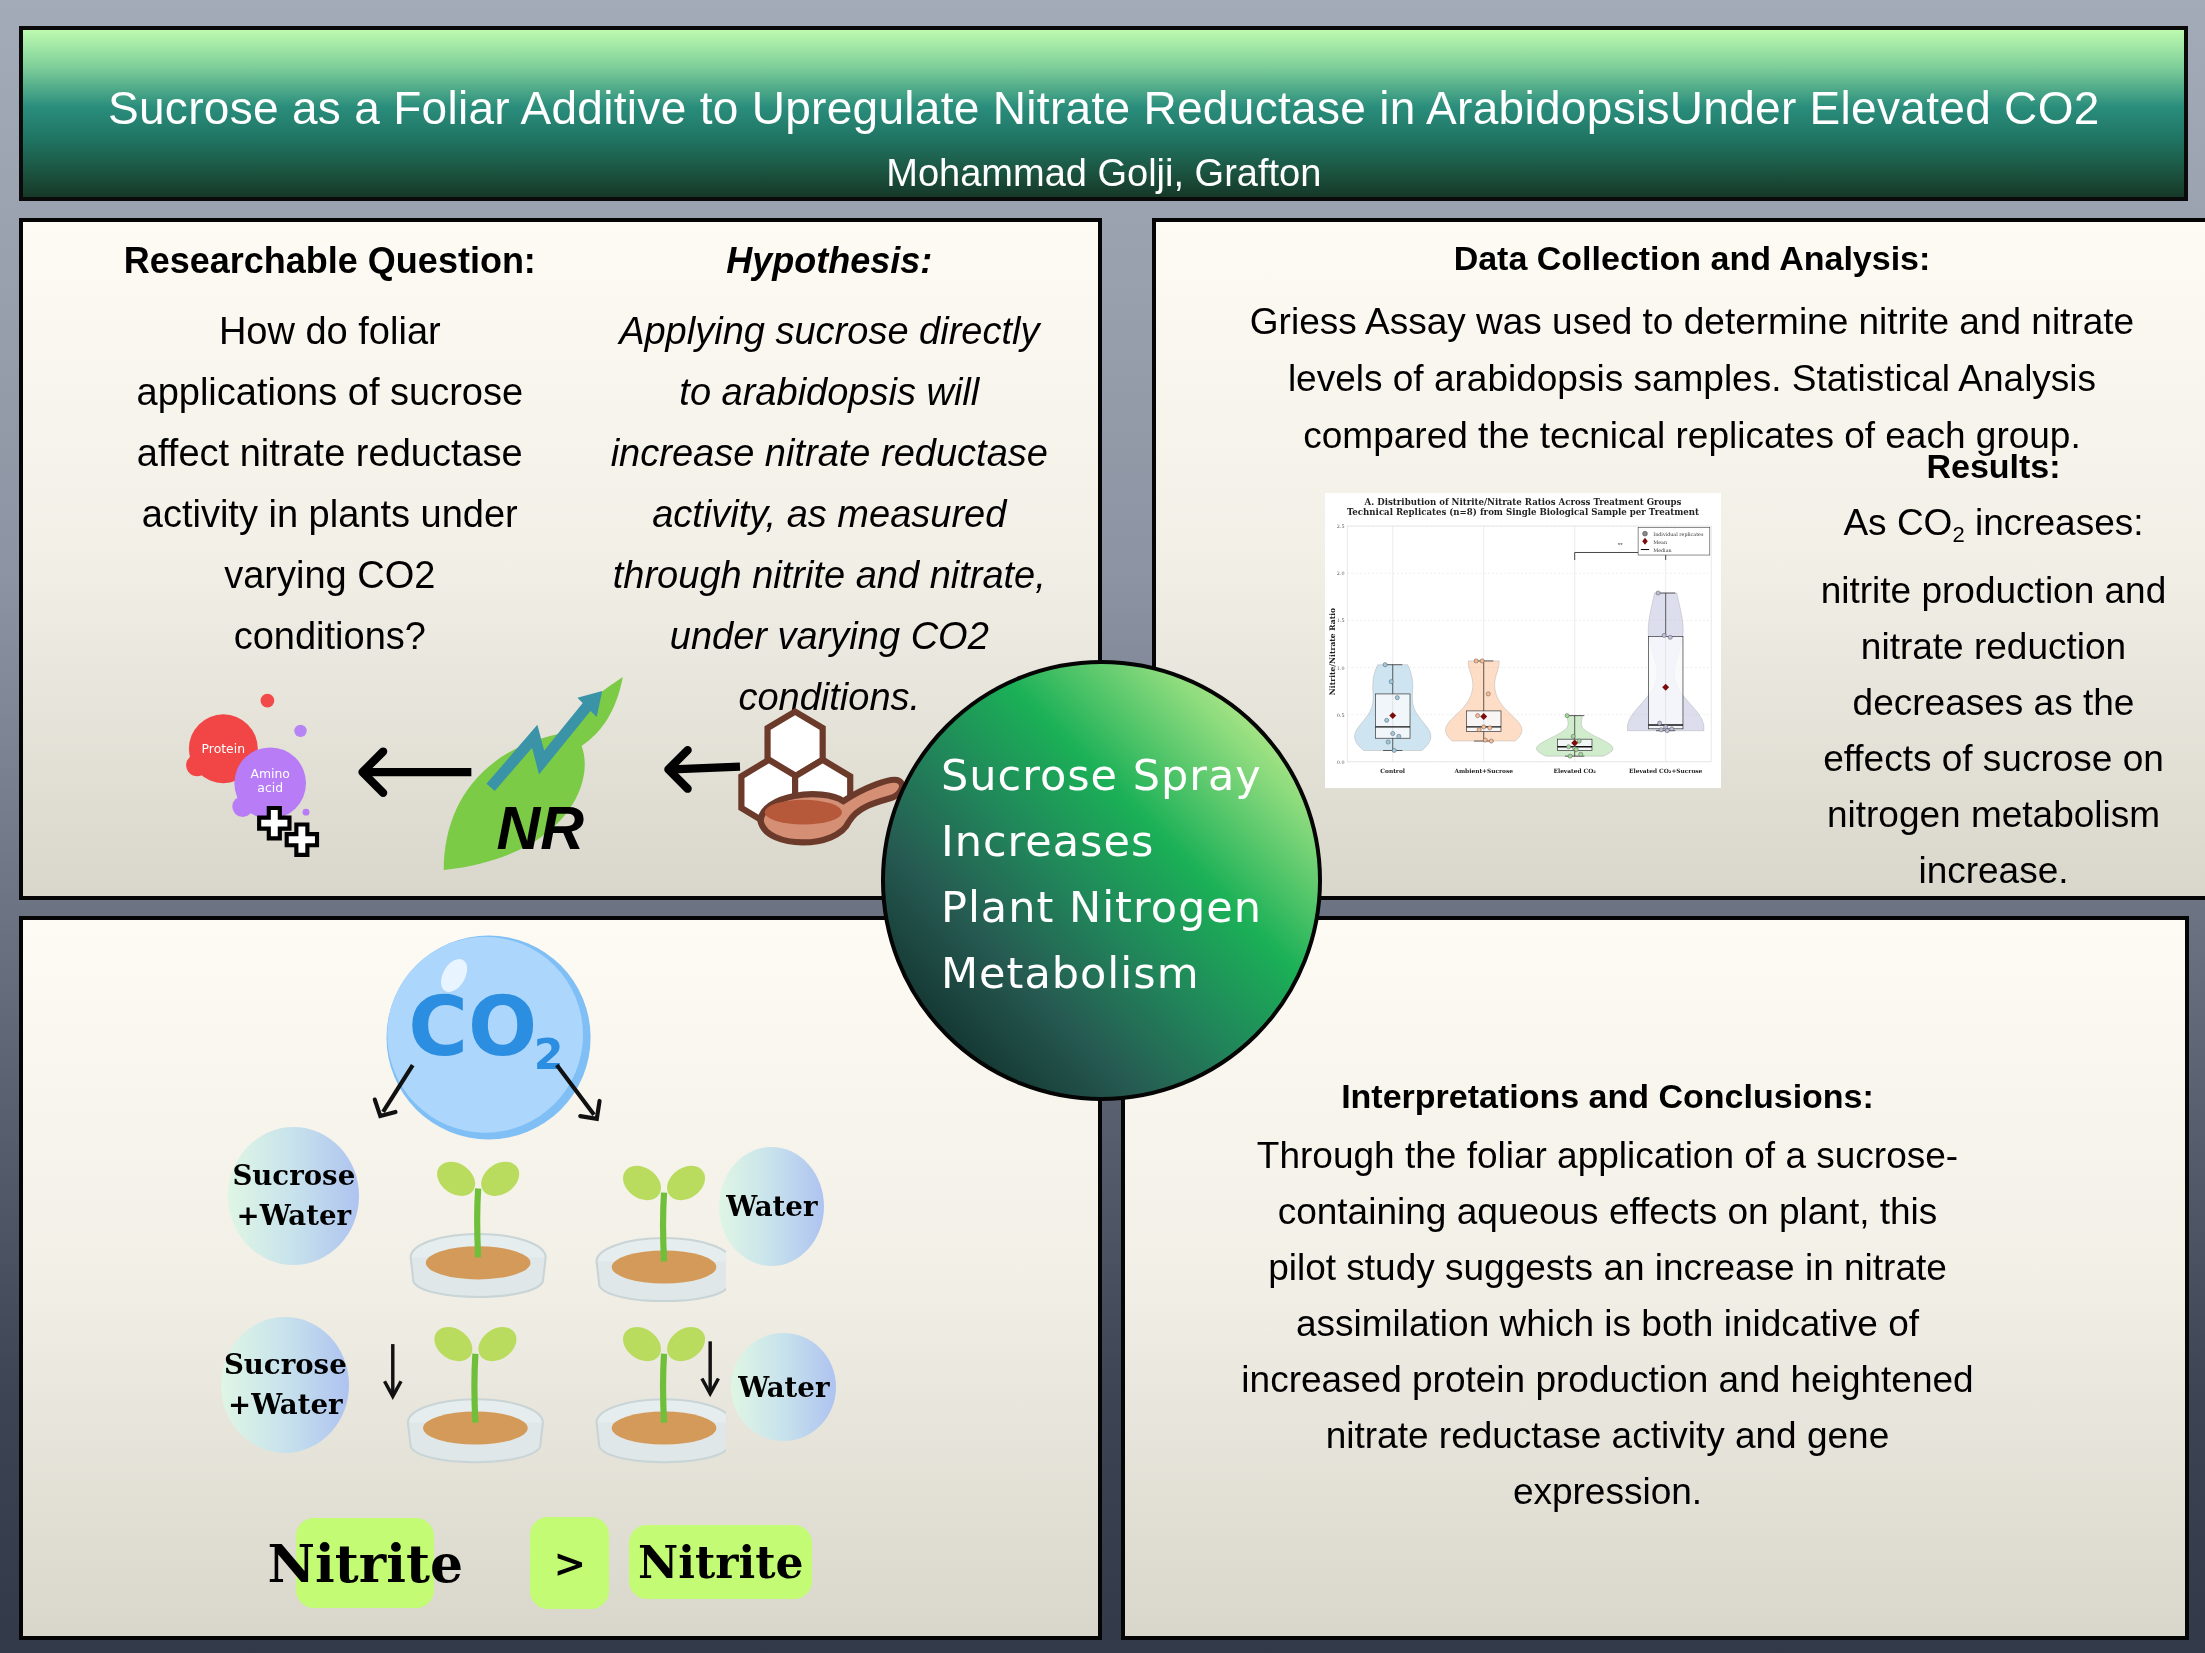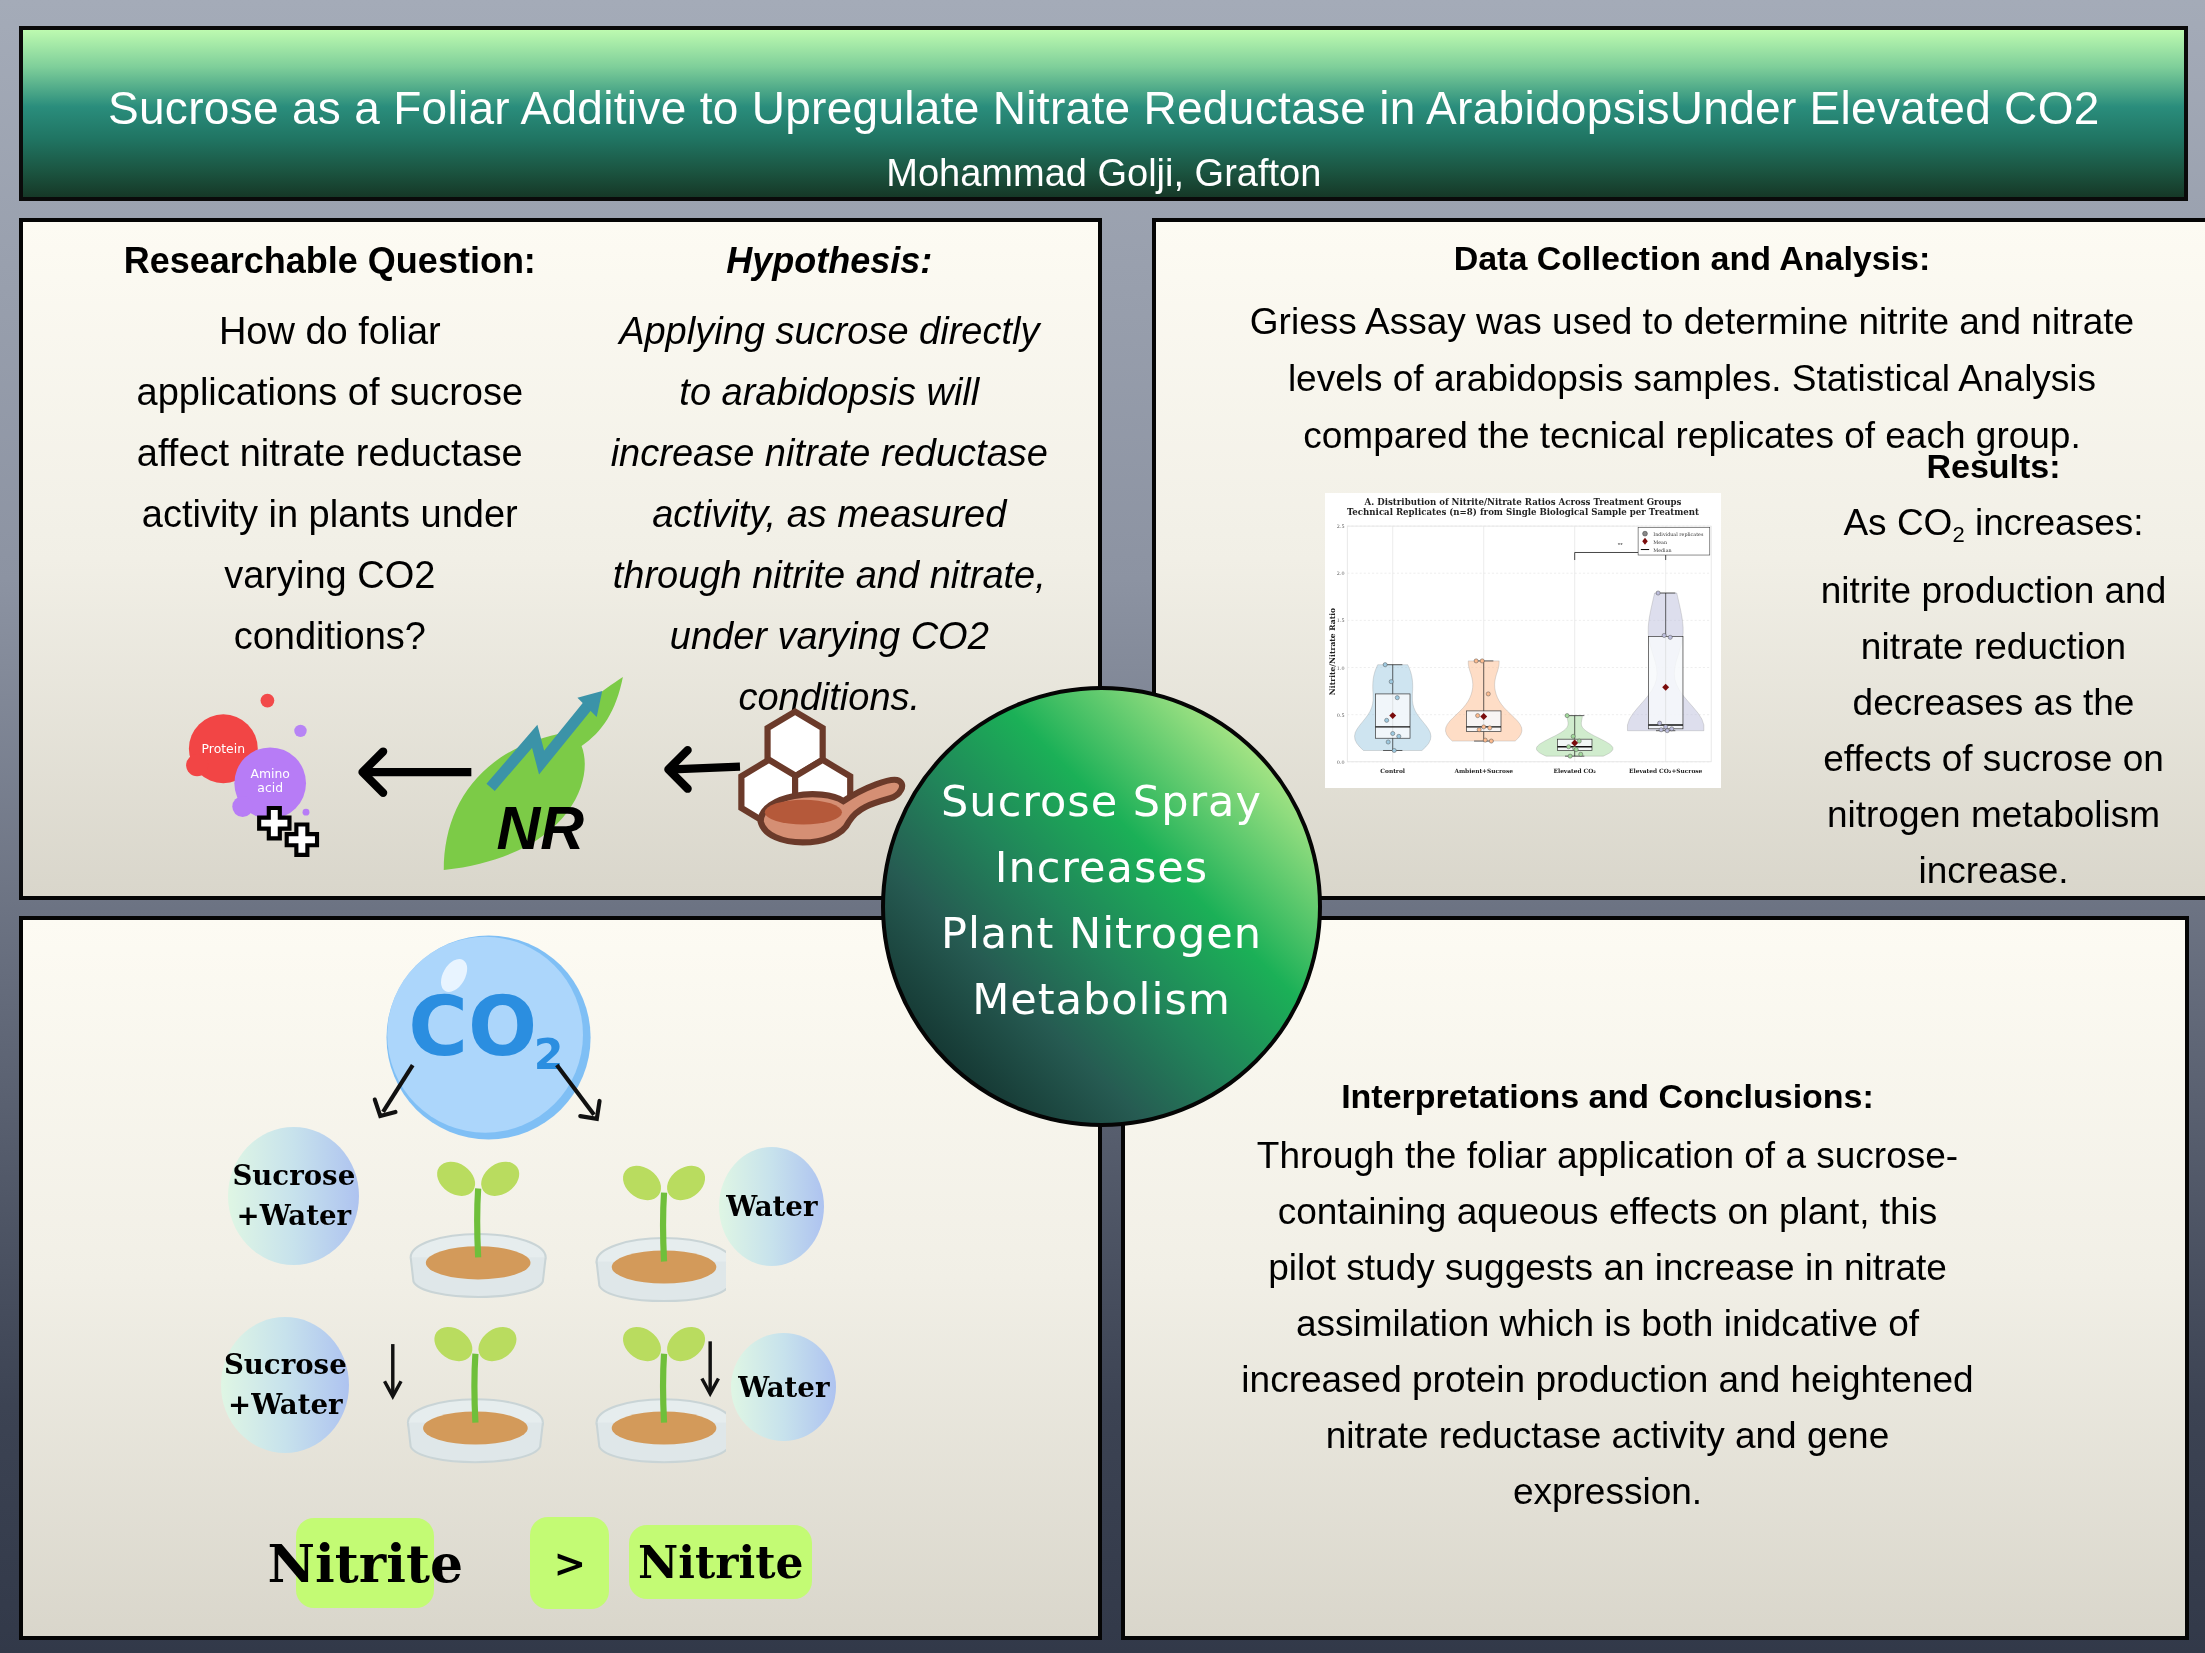--- a/index.html
+++ b/index.html
@@ -50,24 +50,24 @@
   #results .body-txt { font-size: 37px; line-height: 56px; }
   .sub { font-size: 22px; vertical-align: -6.9px; }
 
   
   #ic { position: absolute; left: 55px; width: 855px; top: 159px; text-align: center; }
   #ic .h-bold { font-size: 34px; line-height: 1; margin-bottom: 15px; }
   #ic .body-txt { font-size: 37px; line-height: 56px; }
 
   
   .circle {
-    position: absolute; left: 881px; top: 686px; width: 441px; height: 441px;
+    position: absolute; left: 881px; top: 660px; width: 441px; height: 441px;
     border-radius: 50%; border: 4.8px solid #050505; box-sizing: border-box;
     background: linear-gradient(225deg, #f2ff9a 0%, #8fdc7e 18%, #1bb057 38%, #21845a 55%, #265b52 70%, #163a35 85%, #0a1e1f 100%);
-    display: flex; align-items: center; justify-content: center; text-align: center;
+    display: flex; align-items: center; justify-content: center; text-align: left;
   }
   .circle .txt {
     color: #fff; font-size: 43px; line-height: 66px; letter-spacing: 1px;
     font-family: "DejaVu Sans", sans-serif; margin-top: -13.8px;
   }
 
   
   .chart-wrap { position: absolute; left: 1325px; top: 493px; width: 396px; height: 295px; background: #fff; }
 
   

